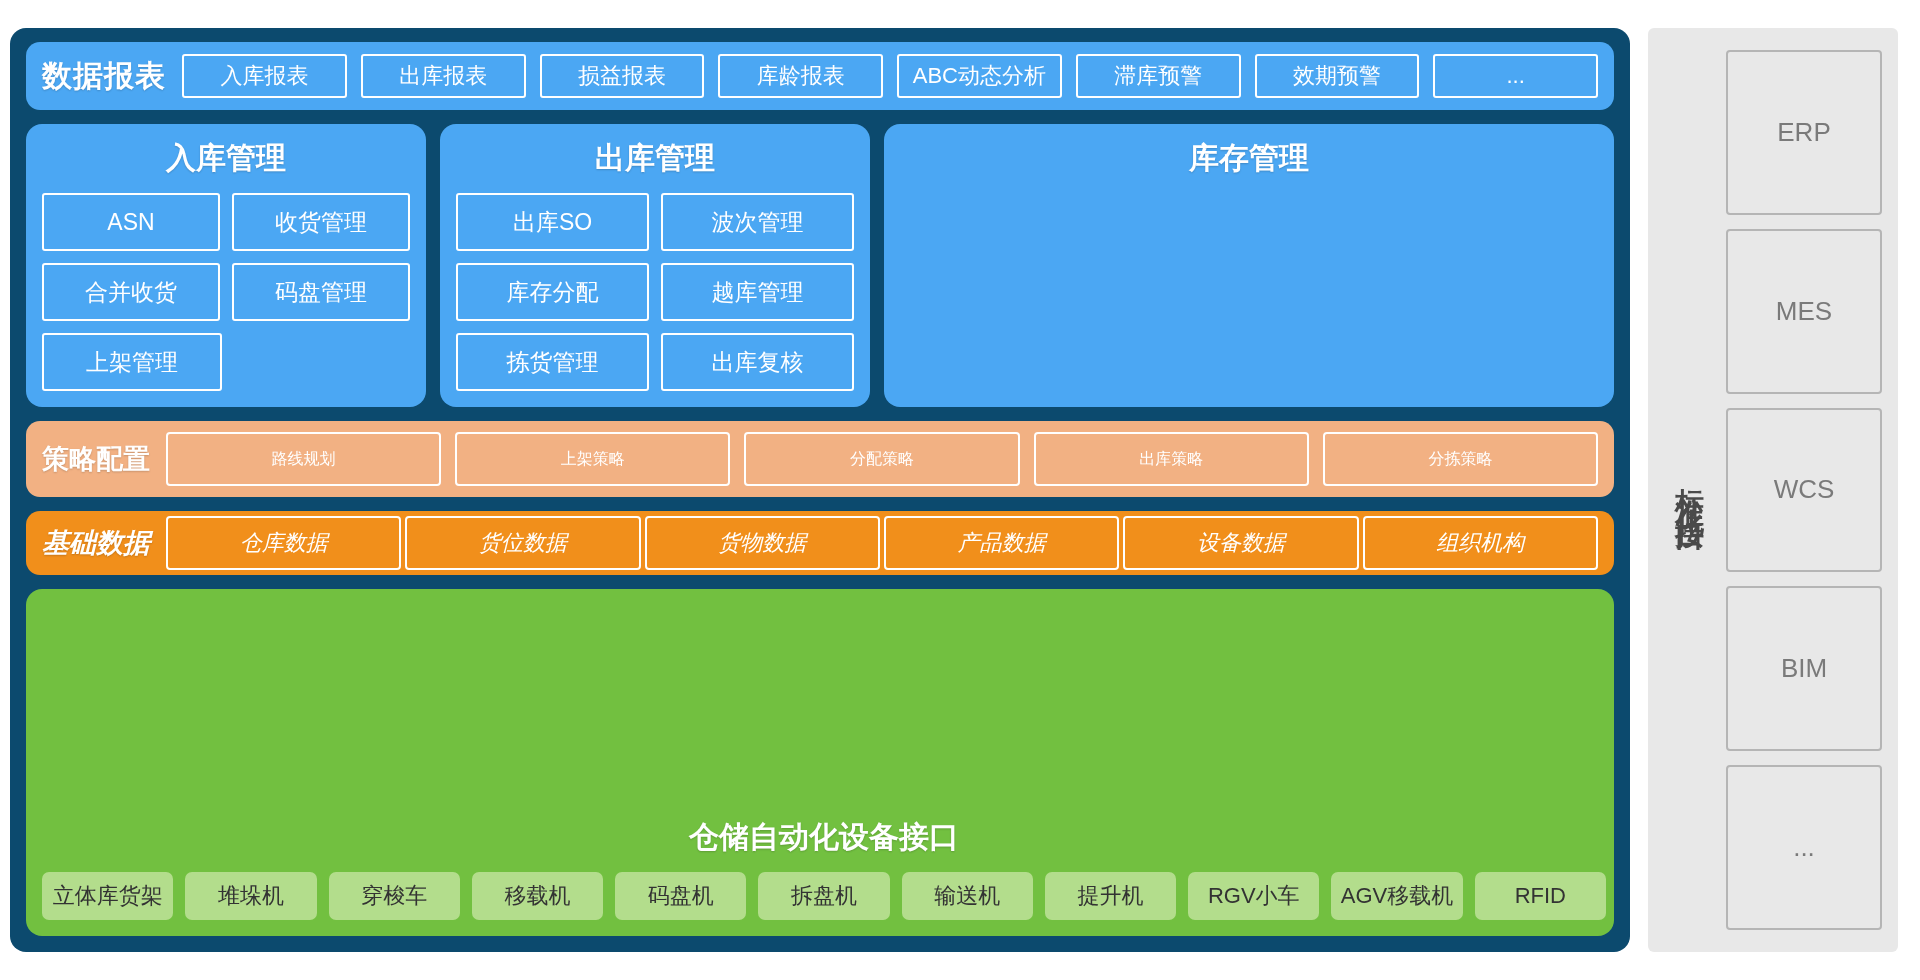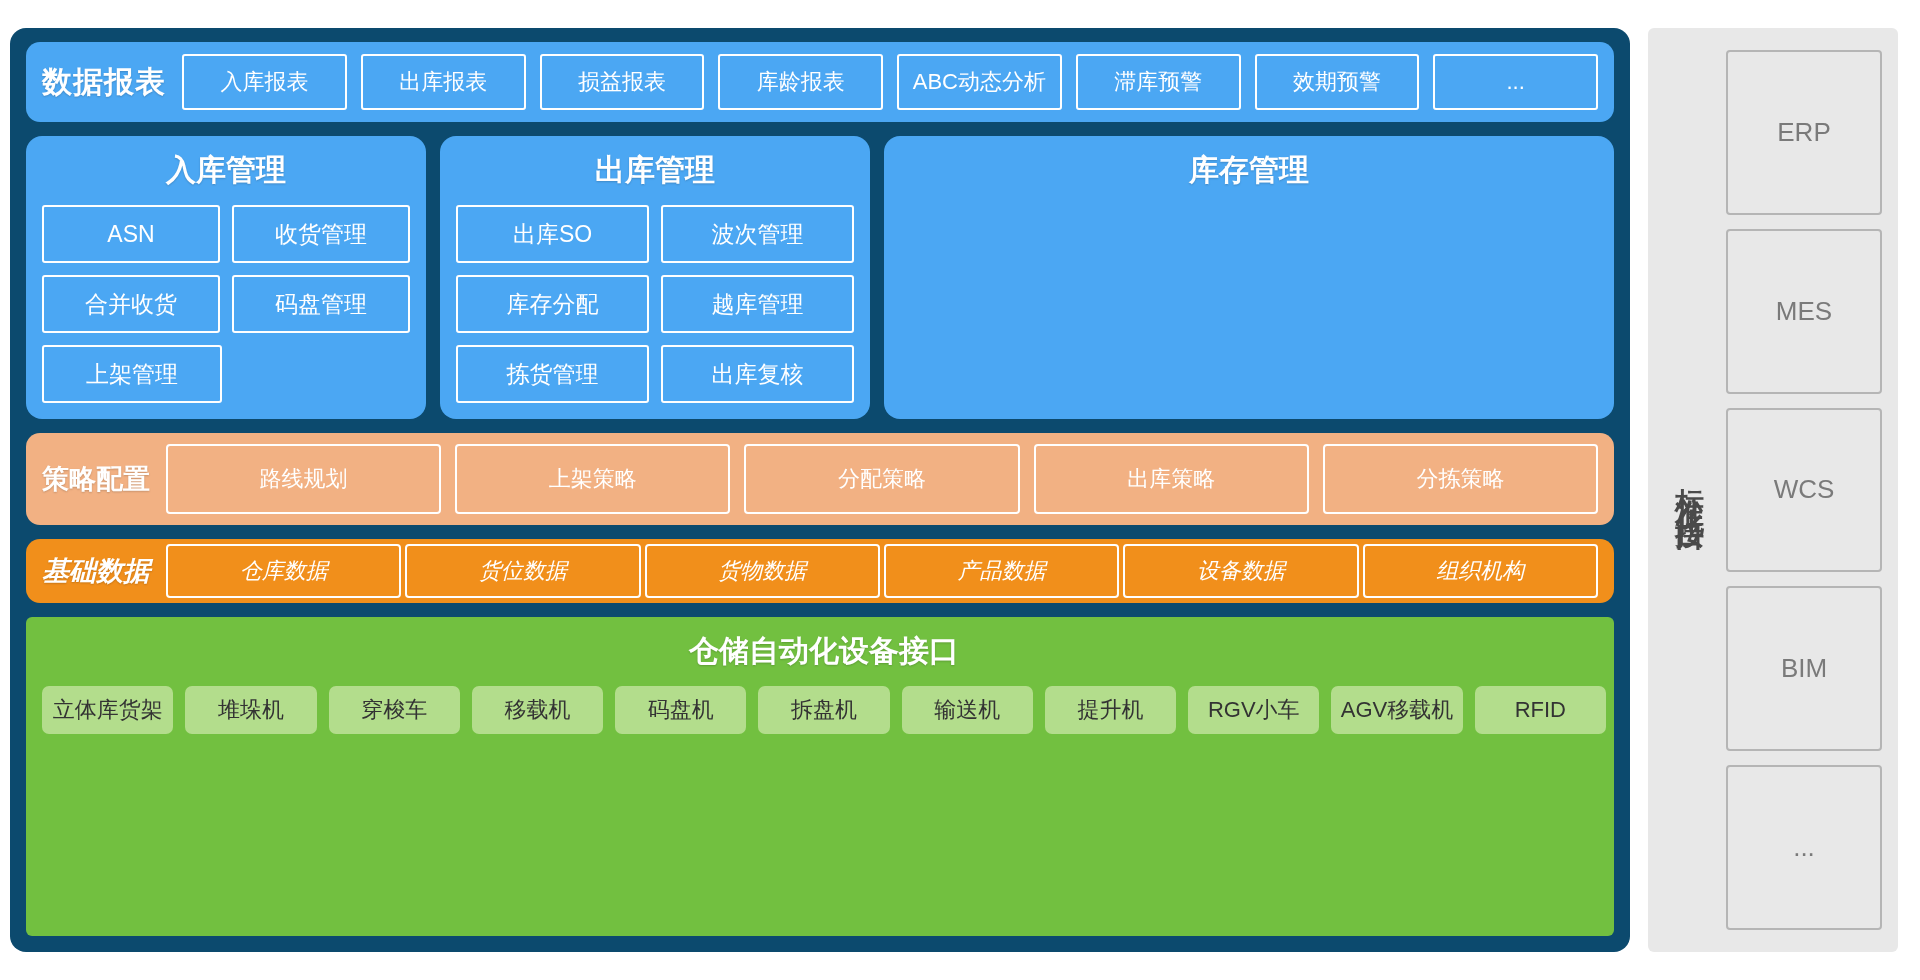--- a/index.html
+++ b/index.html
@@ -51,21 +51,21 @@
     display: flex;
     flex: 1 1 auto;
     gap: 14px;
   }
   .chip-outline-white {
     flex: 1 1 0;
     border: 2px solid #ffffff;
     border-radius: 3px;
     color: #ffffff;
     font-size: 22px;
-    height: 56px;
+    height: 44px;
     display: flex;
     align-items: center;
     justify-content: center;
     white-space: nowrap;
   }
 
   
   .mgmt-row {
     display: flex;
     gap: 14px;
@@ -103,43 +103,43 @@
   .mgmt-line > .chip-spacer { flex: 1 1 0; }
 
   
   .strategy-band {
     background: #f2b183;
     padding: 11px 16px;
     gap: 16px;
   }
   .strategy-band .band-title { font-size: 27px; }
   .strategy-chips { display: flex; flex: 1 1 auto; gap: 14px; }
-  .strategy-chips .chip-outline-white { height: 70px; font-size: 22px; border-radius: 4px; }
+  .strategy-chips .chip-outline-white { height: 54px; font-size: 16px; border-radius: 4px; }
 
   
   .basedata-band {
     background: #f18f1b;
     padding: 5px 16px;
     gap: 16px;
     font-style: italic;
   }
   .basedata-band .band-title { font-size: 27px; }
   .basedata-chips { display: flex; flex: 1 1 auto; gap: 4px; }
   .basedata-chips .chip-outline-white { height: 54px; font-size: 22px; border-radius: 4px; }
 
   
   .equip-band {
     background: #72c040;
-    border-radius: 6px;
+    border-radius: 16px;
     padding: 14px 8px 16px 16px;
     display: flex;
     flex-direction: column;
     gap: 14px;
     flex: 1 1 auto;
-    justify-content: flex-start;
+    justify-content: flex-end;
   }
   .equip-title {
     color: #ffffff;
     font-size: 30px;
     font-weight: bold;
     text-align: center;
     text-shadow: 0 1px 2px rgba(0,0,0,0.18);
   }
   .equip-chips { display: flex; gap: 12px; }
   .chip-green {

